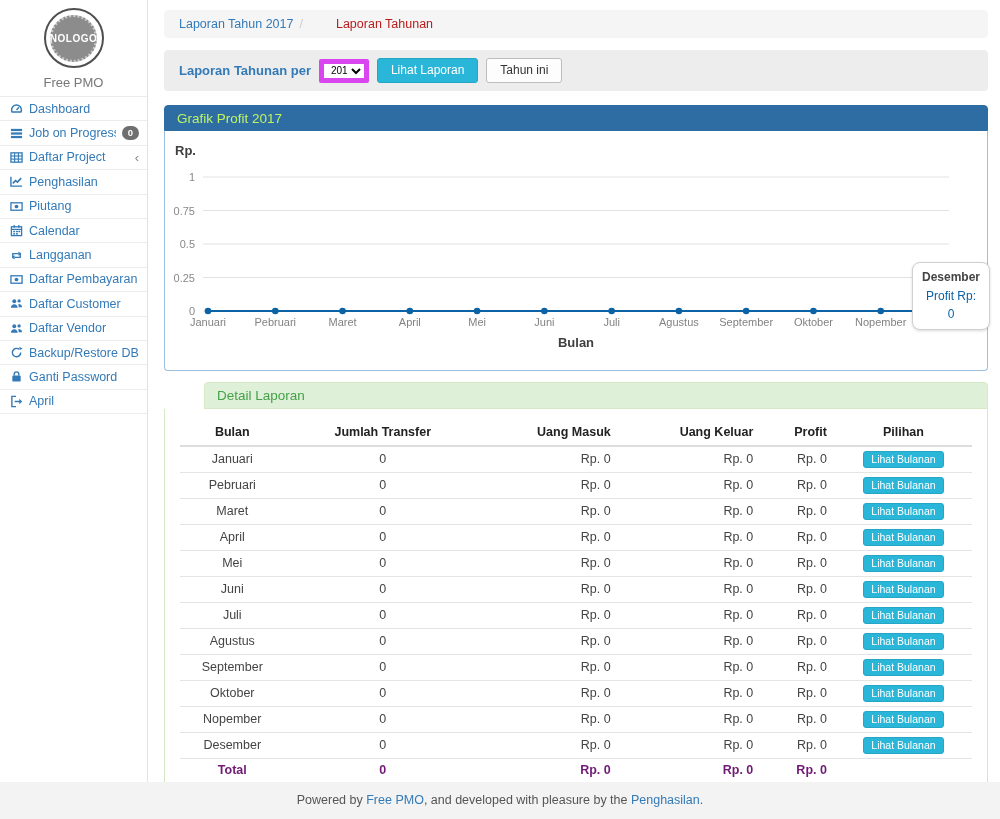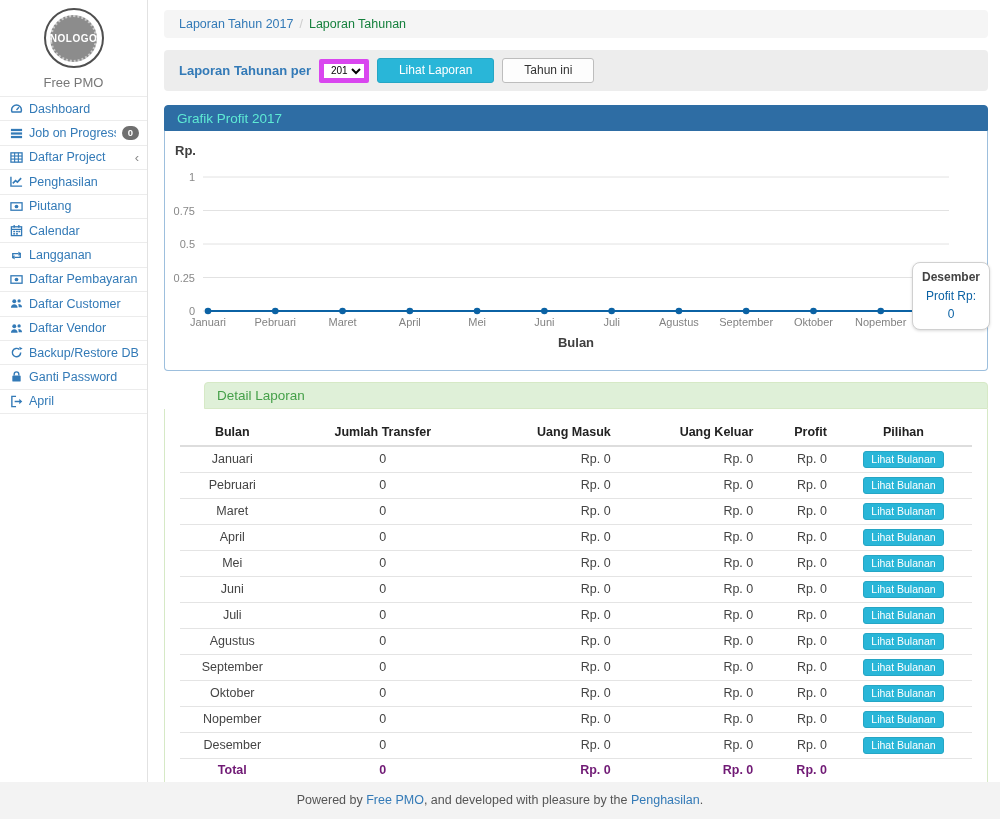--- a/index.html
+++ b/index.html
@@ -45,40 +45,40 @@
 
   
   .main { margin-left:149px; padding:10px 12px 0 15px; }
 
   .breadcrumb-bar {
     background:#f5f5f5; border-radius:4px; height:28px; line-height:28px;
     padding:0 15px; font-size:12.5px; margin-bottom:12px;
   }
   .breadcrumb-bar a { color:#337ab7; }
   .breadcrumb-bar .sep { color:#ccc; margin:0 6px; }
-  .breadcrumb-bar .cur { color:#15803d; }
+  .breadcrumb-bar .cur { color:#b91c1c;margin-left:27px; }
 
   .filter-bar {
     background:#ededed; border-radius:4px; height:41px; margin-bottom:14px;
     display:flex; align-items:center; gap:8px; padding:0 15px;
   }
   .filter-bar .flabel { color:#337ab7; font-weight:bold; font-size:13px; }
   .filter-bar select {
     height:24px; width:50px; font-size:10px; border:5px solid #d946ef;
     border-radius:2px; background:#fff; padding-left:3px;
     font-family:"Liberation Sans","DejaVu Sans",sans-serif;
   }
-  .btn { display:inline-block; border-radius:3px; font-size:12px; padding:4px 21px; line-height:1.2; cursor:pointer; }
+  .btn { display:inline-block; border-radius:3px; font-size:12px; padding:4px 13px; line-height:1.2; cursor:pointer; }
   .btn-info { background:#29b6d8; border:1px solid #25a6c5; color:#fff; }
   .btn-default { background:#fdfdfd; border:1px solid #bdbdbd; color:#333; }
 
   
   .panel { border-radius:4px; margin-bottom:11px; }
   .panel-heading { border-radius:4px 4px 0 0; padding:5px 12px; font-size:13.5px; }
-  .panel-primary .panel-heading { background:#2e6da4; color:#5eead4; border:1px solid #2e6da4; height:26px; }
+  .panel-primary .panel-heading { background:#2e6da4; color:#bef264; border:1px solid #2e6da4; height:26px; }
   .panel-primary .panel-body { border:1px solid #9dbfdd; border-top:0; }
   .panel-success .panel-heading { background:#dff0d8; color:#45a049; border:1px solid #d6e9c6; height:27px;margin-left:40px; }
   .panel-success .panel-body { border:1px solid #d6e9c6; border-top:0; }
   .panel-body { background:#fff; border-radius:0 0 4px 4px; }
 
   
   .chart-body { position:relative; padding:8px 8px; height:240px; }
   .chart-tooltip {
     position:absolute; left:747px; top:131px; background:#fff;
     border:1px solid #d0d0d0; border-radius:8px; box-shadow:0 1px 3px rgba(0,0,0,.15);

